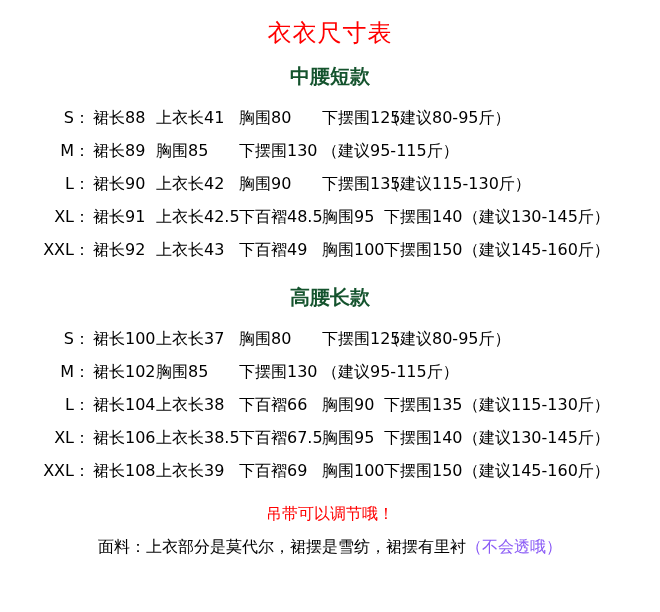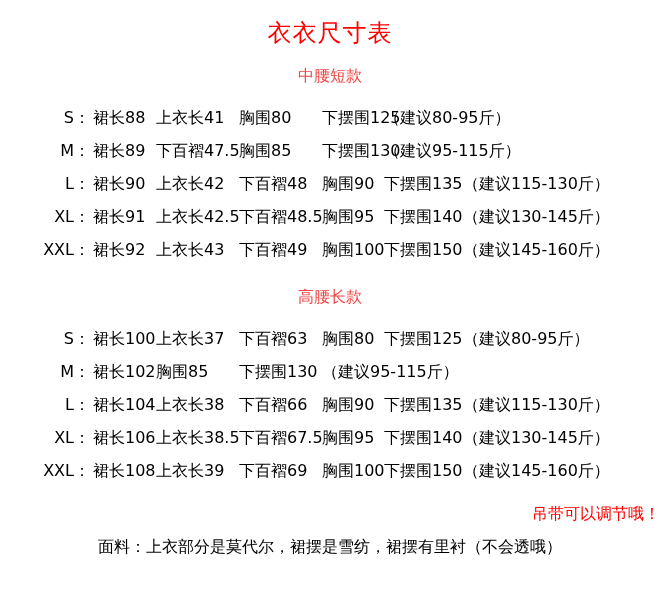--- a/index.html
+++ b/index.html
@@ -14,55 +14,56 @@
     padding-top: 20px;
     text-align: center;
     font-size: 24px;
     line-height: 26px;
     color: #ff0000;
     letter-spacing: 1px;
   }
 
   .section-header {
     text-align: center;
-    font-size: 16px;
+    font-size: 20px;
     line-height: 20px;
-    color: #ef4444;
+    color: #14532d;
+    font-weight: bold;
   }
   .sh-1 { margin-top: 20px; }
   .sh-2 { margin-top: 20px; }
 
   .size-table { margin-top: 16px; }
 
   .row {
     display: grid;
     grid-template-columns: 93px 63px 83px 83px 62px 79px auto;
     height: 33px;
     align-items: center;
     font-size: 16px;
     white-space: nowrap;
   }
   .cell { text-align: left; }
   .c0 { text-align: right; padding-right: 3px; }
 
   .note-red {
     margin-top: 16px;
-    text-align: right;
+    text-align: center;
     font-size: 16px;
     line-height: 20px;
     color: #ff0000;
   }
   .note-black {
     margin-top: 13px;
     text-align: center;
     font-size: 16px;
     line-height: 20px;
     color: #000000;
   }
-  .red-inline { color: #000000; font-family: Liberation Mono, monospace; }
+  .red-inline { color: #8b5cf6; font-family: Liberation Mono, monospace; }
 </style>
 </head>
 <body>
 
 <div class="page">
 
   <div class="title">衣衣尺寸表</div>
 
   <div>
     <div class="section-header sh-1">中腰短款</div>
@@ -71,30 +72,28 @@
           <div class="cell c0">S：</div>
           <div class="cell c1">裙长88</div>
           <div class="cell c2">上衣长41</div>
           <div class="cell c4">胸围80</div>
           <div class="cell c5">下摆围125</div>
           <div class="cell c6">（建议80-95斤）</div>
         </div>
         <div class="row">
           <div class="cell c0">M：</div>
           <div class="cell c1">裙长89</div>
-          <div class="cell c3">下百褶47.5</div>
           <div class="cell c4">胸围85</div>
           <div class="cell c5">下摆围130</div>
           <div class="cell c6">（建议95-115斤）</div>
         </div>
         <div class="row">
           <div class="cell c0">L：</div>
           <div class="cell c1">裙长90</div>
           <div class="cell c2">上衣长42</div>
-          <div class="cell c3">下百褶48</div>
           <div class="cell c4">胸围90</div>
           <div class="cell c5">下摆围135</div>
           <div class="cell c6">（建议115-130斤）</div>
         </div>
         <div class="row">
           <div class="cell c0">XL：</div>
           <div class="cell c1">裙长91</div>
           <div class="cell c2">上衣长42.5</div>
           <div class="cell c3">下百褶48.5</div>
           <div class="cell c4">胸围95</div>
@@ -113,21 +112,20 @@
       </div>
   </div>
 
   <div>
     <div class="section-header sh-2">高腰长款</div>
     <div class="size-table">
         <div class="row">
           <div class="cell c0">S：</div>
           <div class="cell c1">裙长100</div>
           <div class="cell c2">上衣长37</div>
-          <div class="cell c3">下百褶63</div>
           <div class="cell c4">胸围80</div>
           <div class="cell c5">下摆围125</div>
           <div class="cell c6">（建议80-95斤）</div>
         </div>
         <div class="row">
           <div class="cell c0">M：</div>
           <div class="cell c1">裙长102</div>
           <div class="cell c4">胸围85</div>
           <div class="cell c5">下摆围130</div>
           <div class="cell c6">（建议95-115斤）</div>

